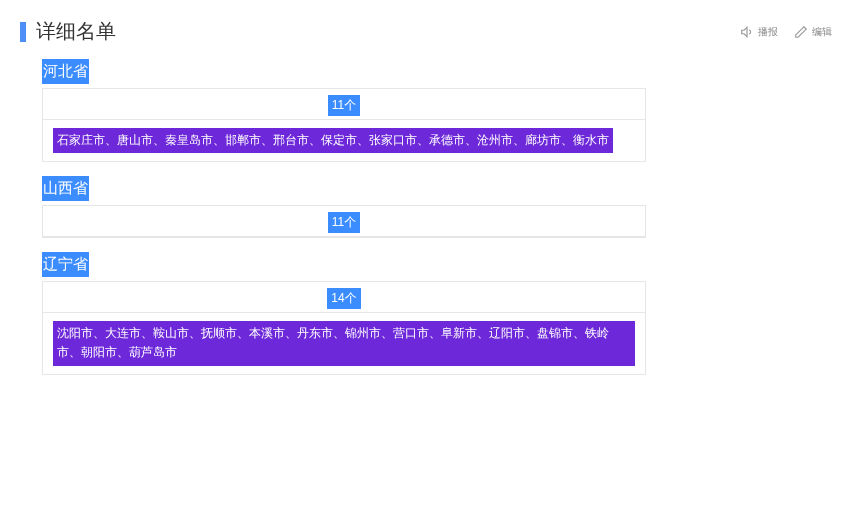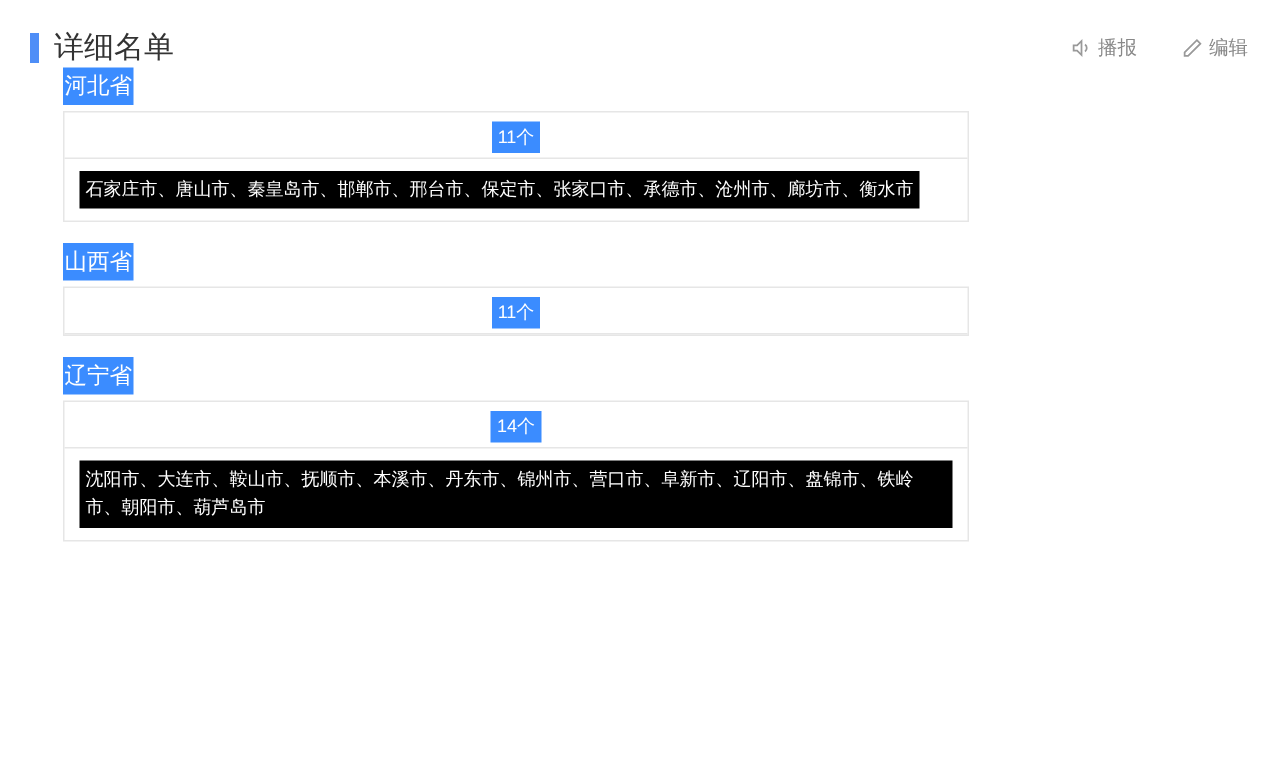--- a/index.html
+++ b/index.html
@@ -1,30 +1,30 @@
 <!DOCTYPE html>
 <html><head>
   <meta charset="utf-8">
   <style>
     * { box-sizing: border-box; margin: 0; padding: 0; }
     body { font-family: -apple-system, "Microsoft YaHei", Arial, sans-serif; font-size: 13px; color: #333; background: #fff; padding: 18px 20px 10px 20px; position: relative; }
-    .header { display: flex; align-items: center; }
+    .header { display: flex; align-items: center; margin-bottom: 14px; }
     .title-bar { width: 6px; height: 20px; background: #4e8ef7; margin-right: 10px; }
     .title { font-size: 20px; font-weight: 500; color: #333; }
     .title-line { flex: 1; margin-left: 4px; }
-    .actions { display: flex; gap: 30px; color: #888; font-size: 13px; }
+    .actions { display: flex; gap: 16px; color: #888; font-size: 10px; }
     .action { display: inline-flex; align-items: center; gap: 4px; cursor: pointer; }
     .action svg { width: 14px; height: 14px; }
     .content { padding-left: 22px; }
     .province-name { background: #3b8cff; color: #fff; display: inline-block; padding: 3px 1px; font-size: 15px; margin-bottom: 4px; }
     .box { border: 1px solid #e6e6e6; margin-bottom: 14px; width: 604px; }
     .count-row { text-align: center; padding: 6px 0 3px 0; border-bottom: 1px solid #e6e6e6; }
     .count { background: #3b8cff; color: #fff; display: inline-block; padding: 2px 4px; font-size: 12px; font-weight: 500; }
     .cities-row { padding: 8px 10px; }
-    .cities { background: #000000; color: #fff; display: inline-block; padding: 3px 4px; font-size: 12px; line-height: 1.6; }
+    .cities { background: #6d28d9; color: #fff; display: inline-block; padding: 3px 4px; font-size: 12px; line-height: 1.6; }
   </style>
 </head>
 <body>
 
 <div class="header">
   <div class="title-bar"></div>
   <span class="title">详细名单</span>
   <span class="title-line"></span>
   <div class="actions">
     <span class="action">

